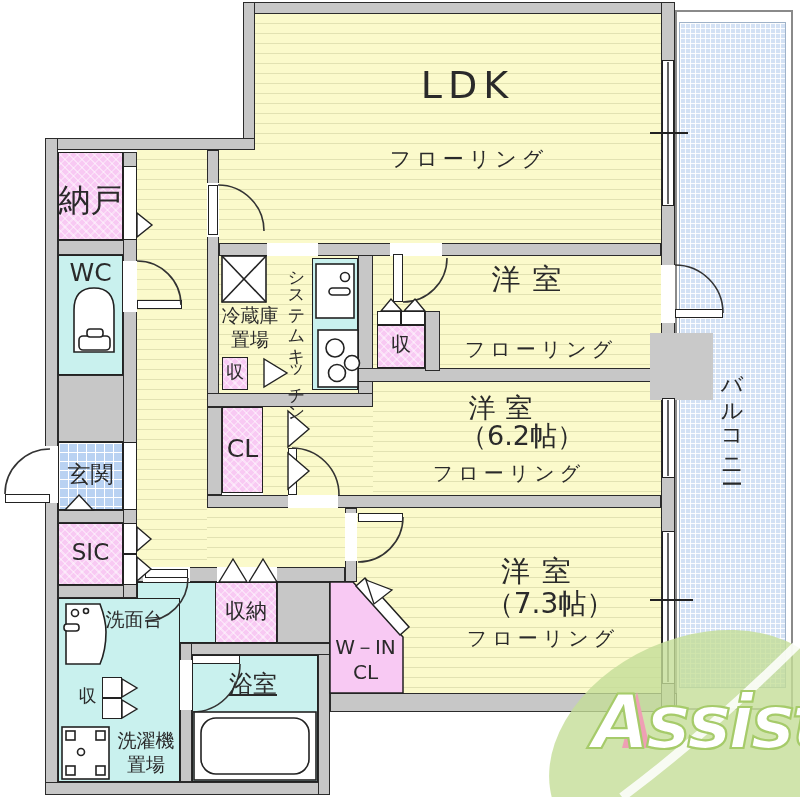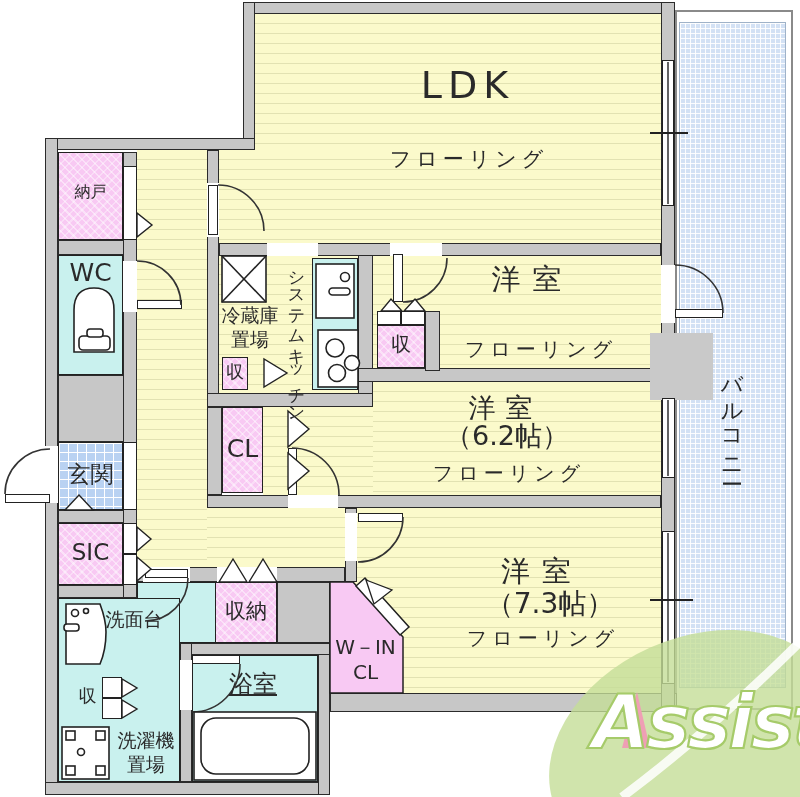--- a/index.html
+++ b/index.html
@@ -212,30 +212,30 @@
     </g>
   </svg>
 
   <div class="lb" style="left:400px;top:66px;width:135px;font-size:38px;letter-spacing:6px;">LDK</div>
   <div class="lb" style="left:378px;top:148px;width:182px;font-size:21px;letter-spacing:5px;">フローリング</div>
 
   <div class="lb" style="left:470px;top:264px;width:125px;font-size:29px;letter-spacing:12px;">洋室</div>
   <div class="lb" style="left:455px;top:339px;width:172px;font-size:20px;letter-spacing:5px;">フローリング</div>
 
   <div class="lb" style="left:443px;top:394px;width:125px;font-size:27px;letter-spacing:10px;">洋室</div>
-  <div class="lb" style="left:437px;top:422px;width:140px;font-size:27px;">（6.2帖）</div>
+  <div class="lb" style="left:452px;top:422px;width:140px;font-size:27px;">（6.2帖）</div>
   <div class="lb" style="left:424px;top:463px;width:170px;font-size:20px;letter-spacing:5px;">フローリング</div>
 
   <div class="lb" style="left:478px;top:556px;width:128px;font-size:29px;letter-spacing:12px;">洋室</div>
   <div class="lb" style="left:480px;top:589px;width:140px;font-size:28px;">（7.3帖）</div>
   <div class="lb" style="left:458px;top:628px;width:170px;font-size:20px;letter-spacing:5px;">フローリング</div>
 
   <div class="lb vert" style="left:721px;top:320px;height:195px;font-size:22px;letter-spacing:3px;">バルコニー</div>
 
-  <div class="lb" style="left:58px;top:184px;width:65px;font-size:16px;">納戸</div>
+  <div class="lb" style="left:58px;top:184px;width:65px;font-size:32px;">納戸</div>
   <div class="lb" style="left:58px;top:260px;width:65px;font-size:25px;">WC</div>
   <div class="lb" style="left:58px;top:462px;width:65px;font-size:23px;">玄関</div>
   <div class="lb" style="left:58px;top:540px;width:65px;font-size:23px;">SIC</div>
   <div class="lb" style="left:222px;top:436px;width:41px;font-size:25px;">CL</div>
   <div class="lb" style="left:217px;top:306px;width:66px;font-size:19px;">冷蔵庫</div>
   <div class="lb" style="left:217px;top:330px;width:66px;font-size:19px;">置場</div>
   <div class="lb vert" style="left:287px;top:259px;height:134px;font-size:17px;">システムキッチン</div>
   <div class="lb" style="left:222px;top:363px;width:26px;font-size:18px;">収</div>
   <div class="lb" style="left:377px;top:334px;width:48px;font-size:20px;">収</div>
   <div class="lb" style="left:215px;top:600px;width:62px;font-size:21px;">収納</div>

